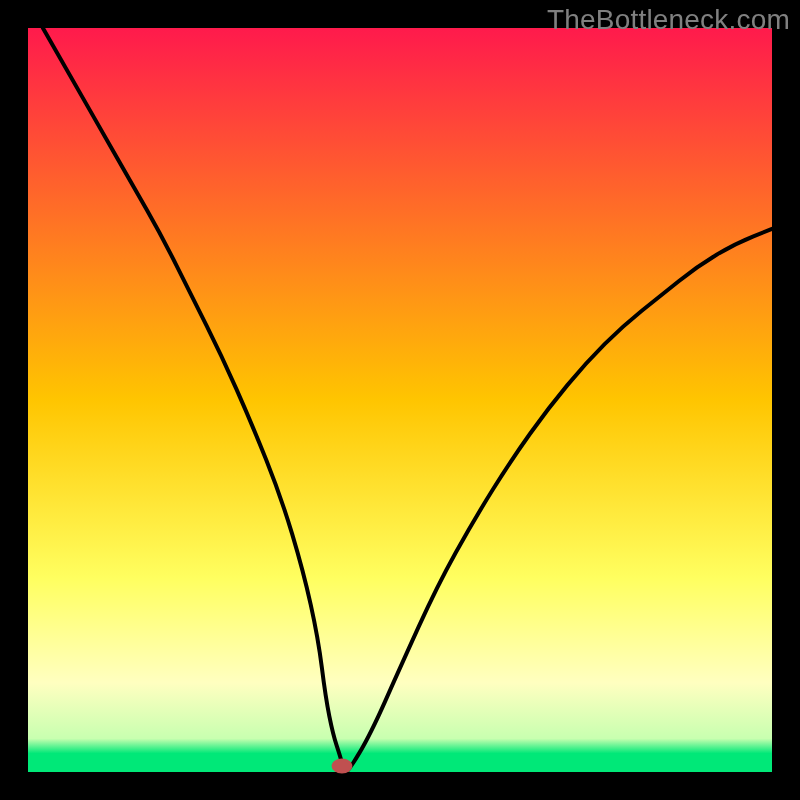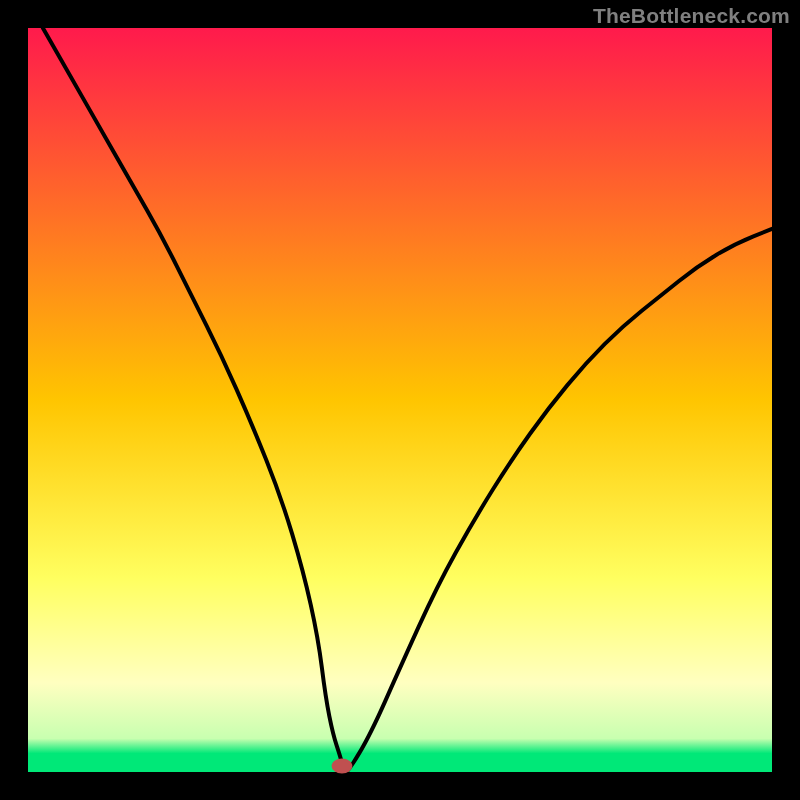--- a/index.html
+++ b/index.html
@@ -11,23 +11,23 @@
   .wrap {
     width: 800px;
     height: 800px;
     position: relative;
   }
   .watermark {
     position: absolute;
     top: 4px;
     right: 10px;
     color: #808080;
-    font-size: 21px;
+    font-size: 28px;
     letter-spacing: 0.2px;
-    font-weight: 700;
+    font-weight: 400;
     z-index: 10;
     margin-left: 44px;
   }
   svg {
     display: block;
   }
 </style>
 </head>
 <body>
 

